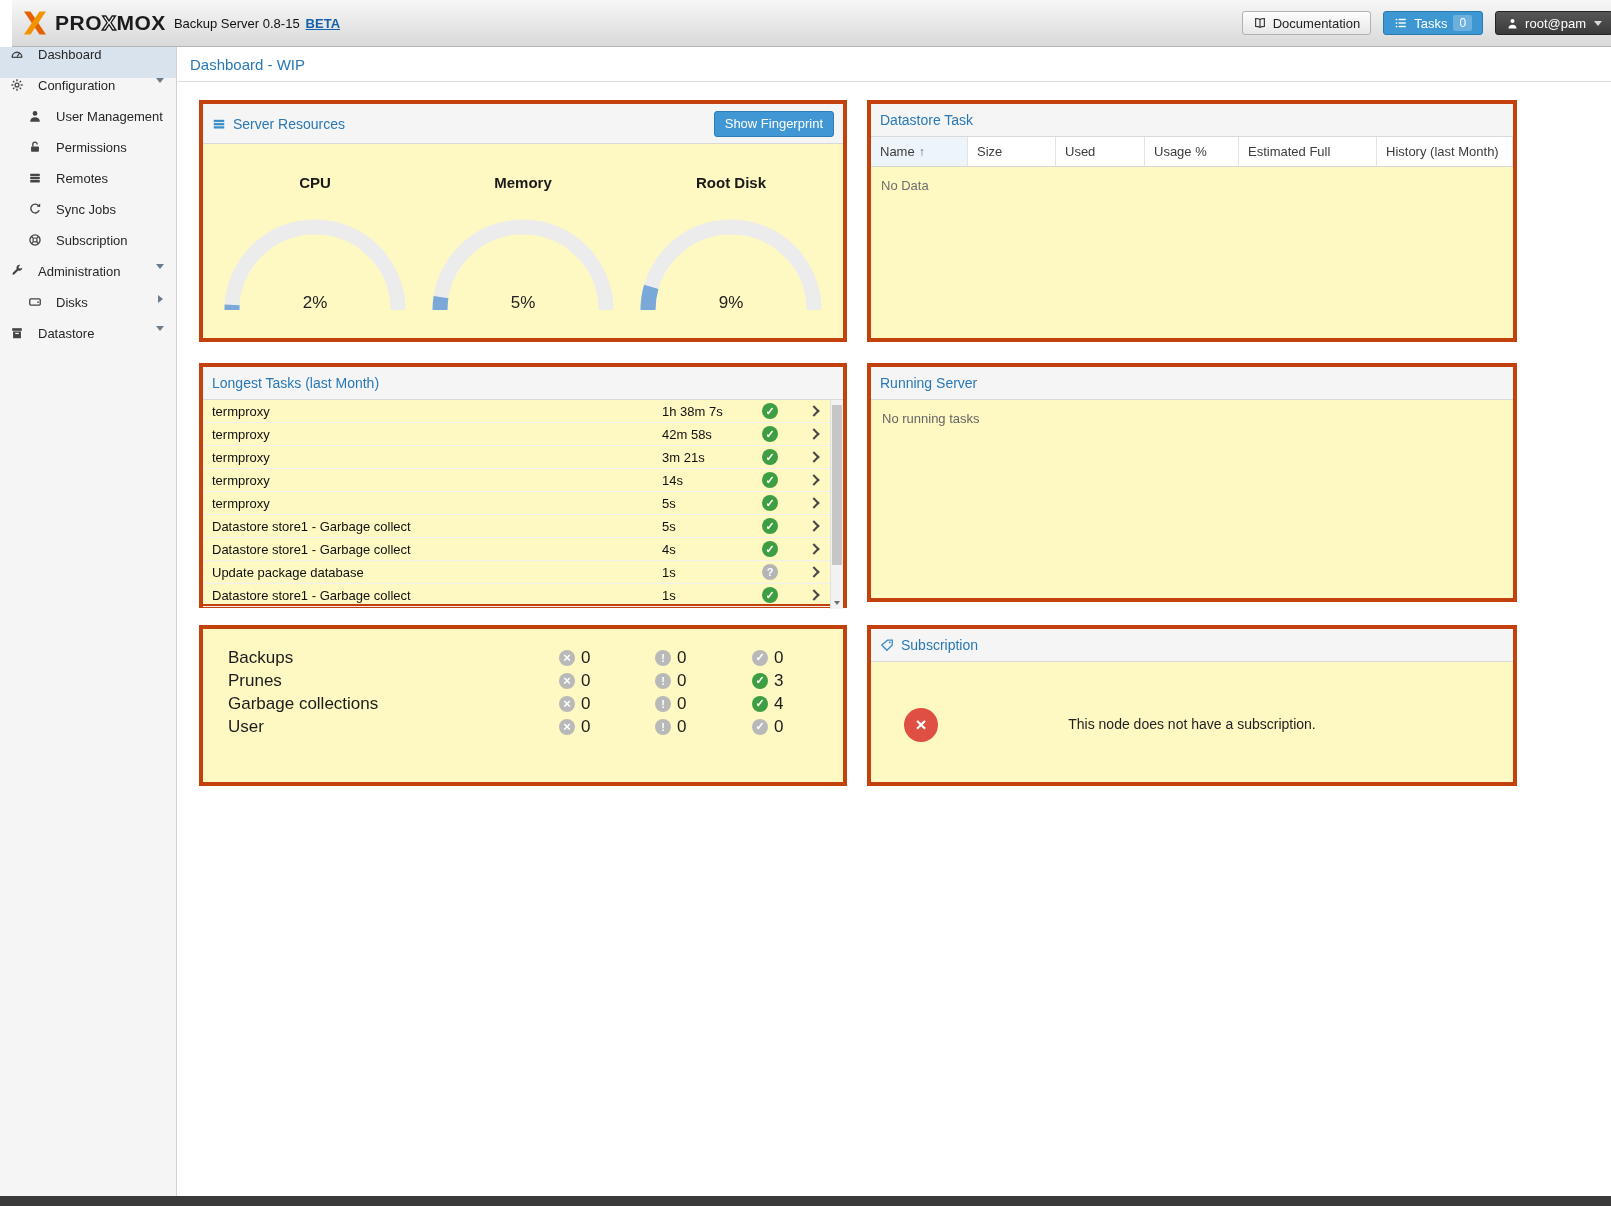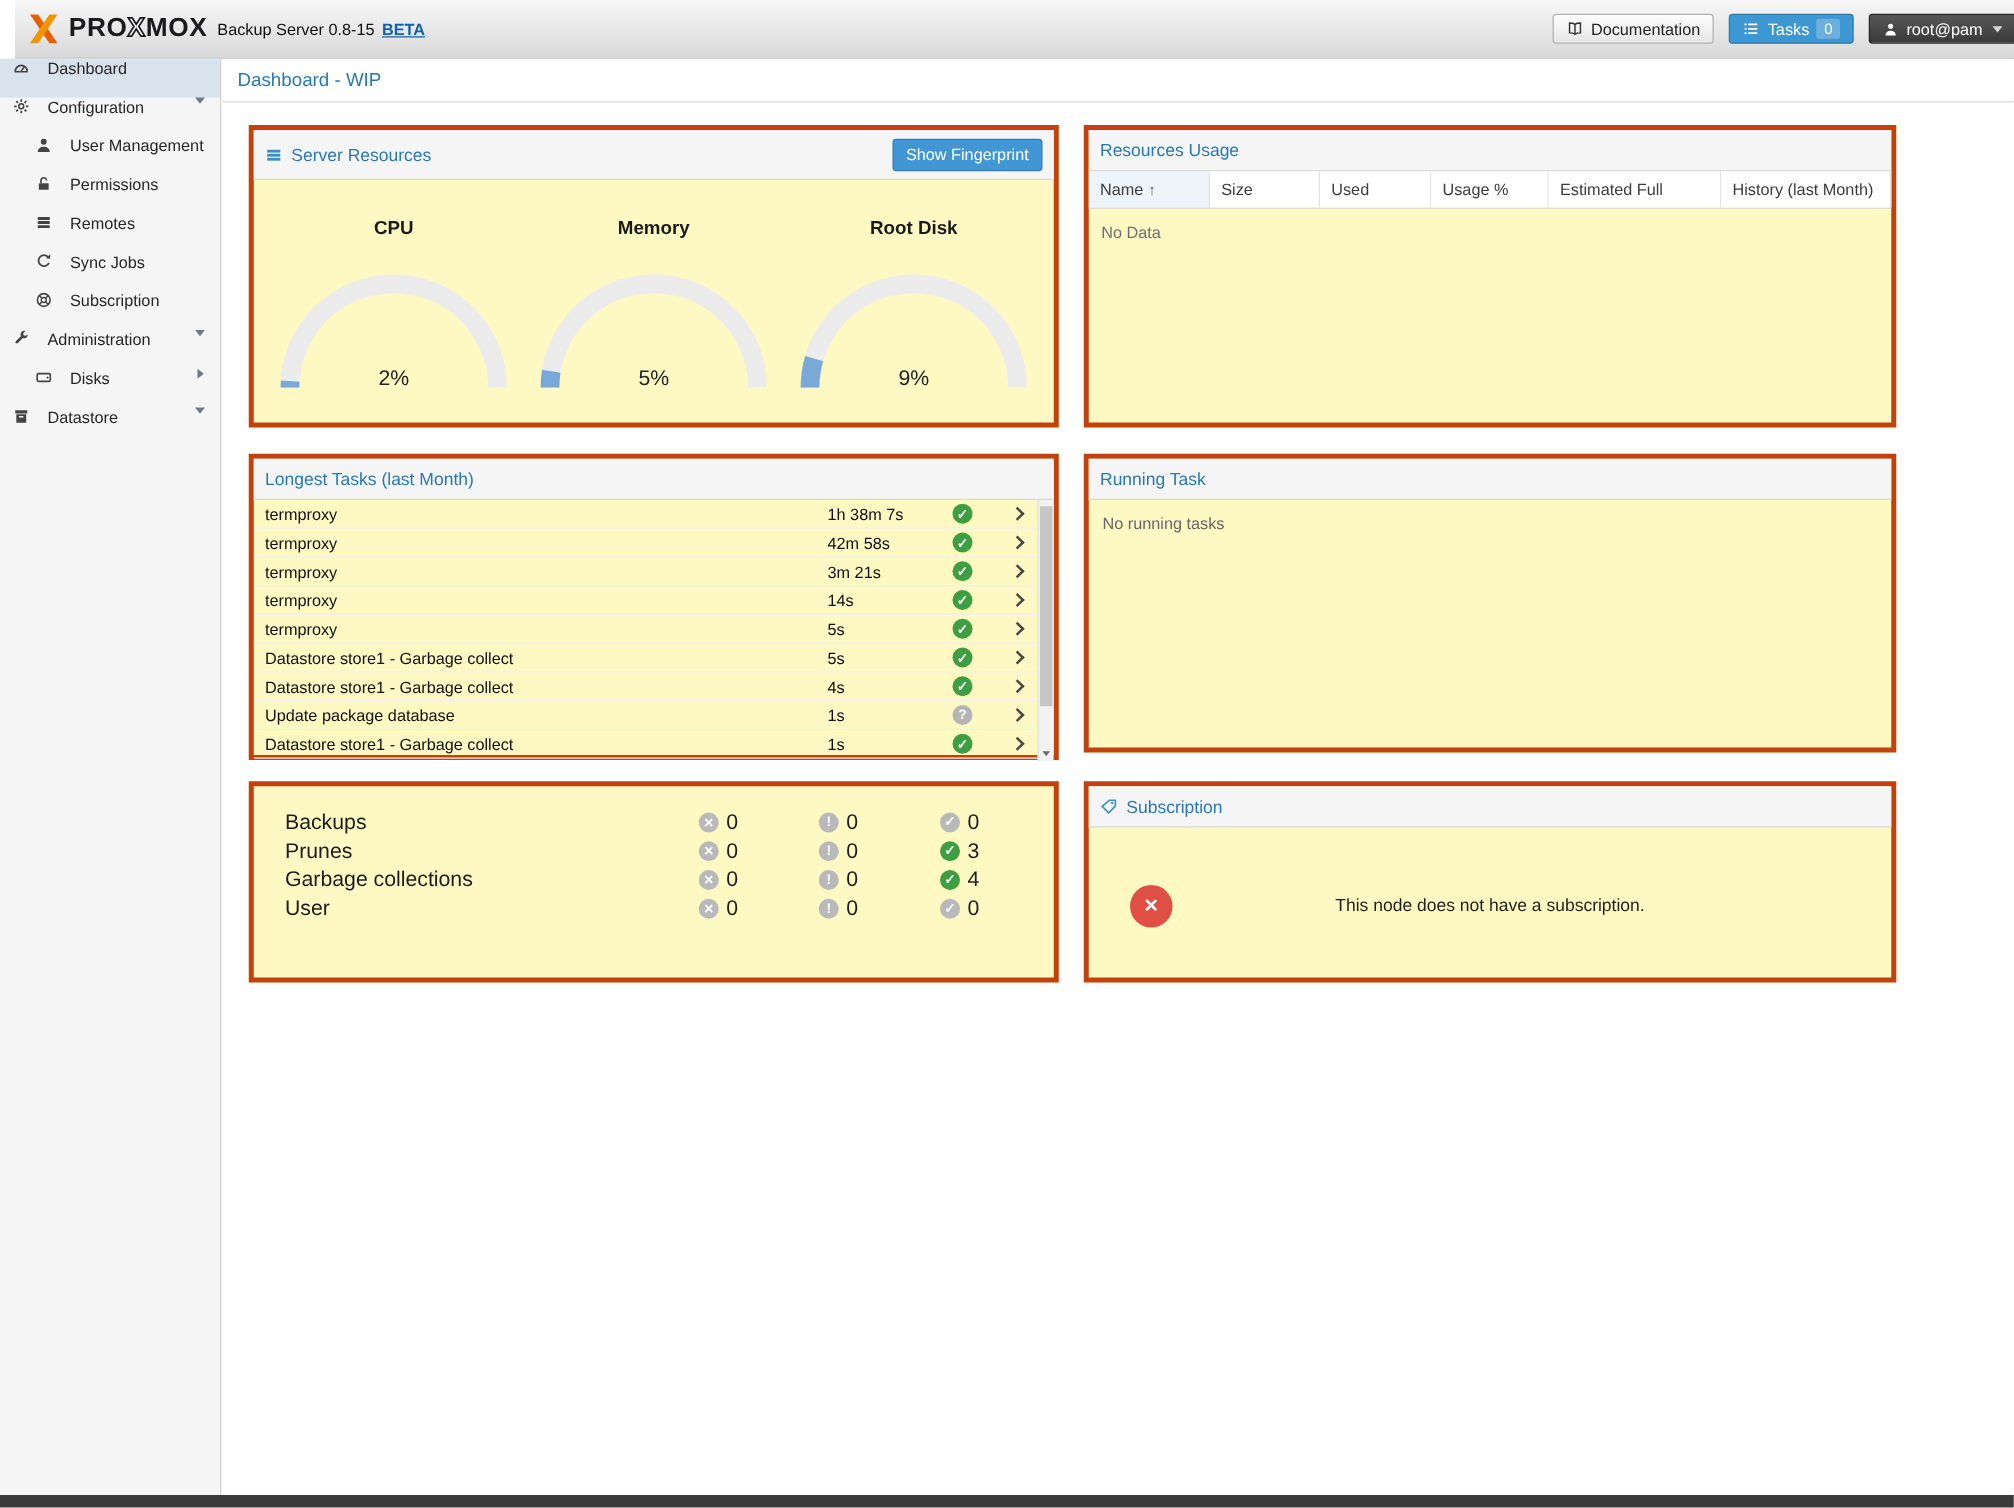--- a/index.html
+++ b/index.html
@@ -309,21 +309,21 @@
           <path d="M17 101 A83 83 0 0 1 183 101" fill="none" stroke="#79a8d9" stroke-width="15" stroke-dasharray="23.467697122315755 260.75219024795285"></path>
         </svg>
         <div class="gauge-value">9%</div>
       </div>
     </div>
   </div>
 </div>
 
 <div class="panel" id="p-datastore">
   <div class="panel-header">
-    <span>Resources Usage</span>
+    <span>Datastore Task</span>
   </div>
   <div class="grid-header">
     <div class="cell sorted">
       <span>Name</span>
       <span class="sort-arrow">↑</span>
     </div>
     <div class="cell">
         <span>Size</span>
       </div>
     <div class="cell">
@@ -403,21 +403,21 @@
     </div>
     <div class="scrollbar">
       <div class="scroll-thumb"></div>
       <div class="scroll-btn-down"></div>
     </div>
   </div>
 </div>
 
 <div class="panel" id="p-running">
   <div class="panel-header">
-    <span>Running Task</span>
+    <span>Running Server</span>
   </div>
   <div class="running-empty">No running tasks</div>
 </div>
 
 <div class="panel" id="p-summary">
   <div class="summary-body">
     <div class="summary-row">
       <span>Backups</span>
       <span class="count-cell">
           <span class="sum-icon err"></span>

